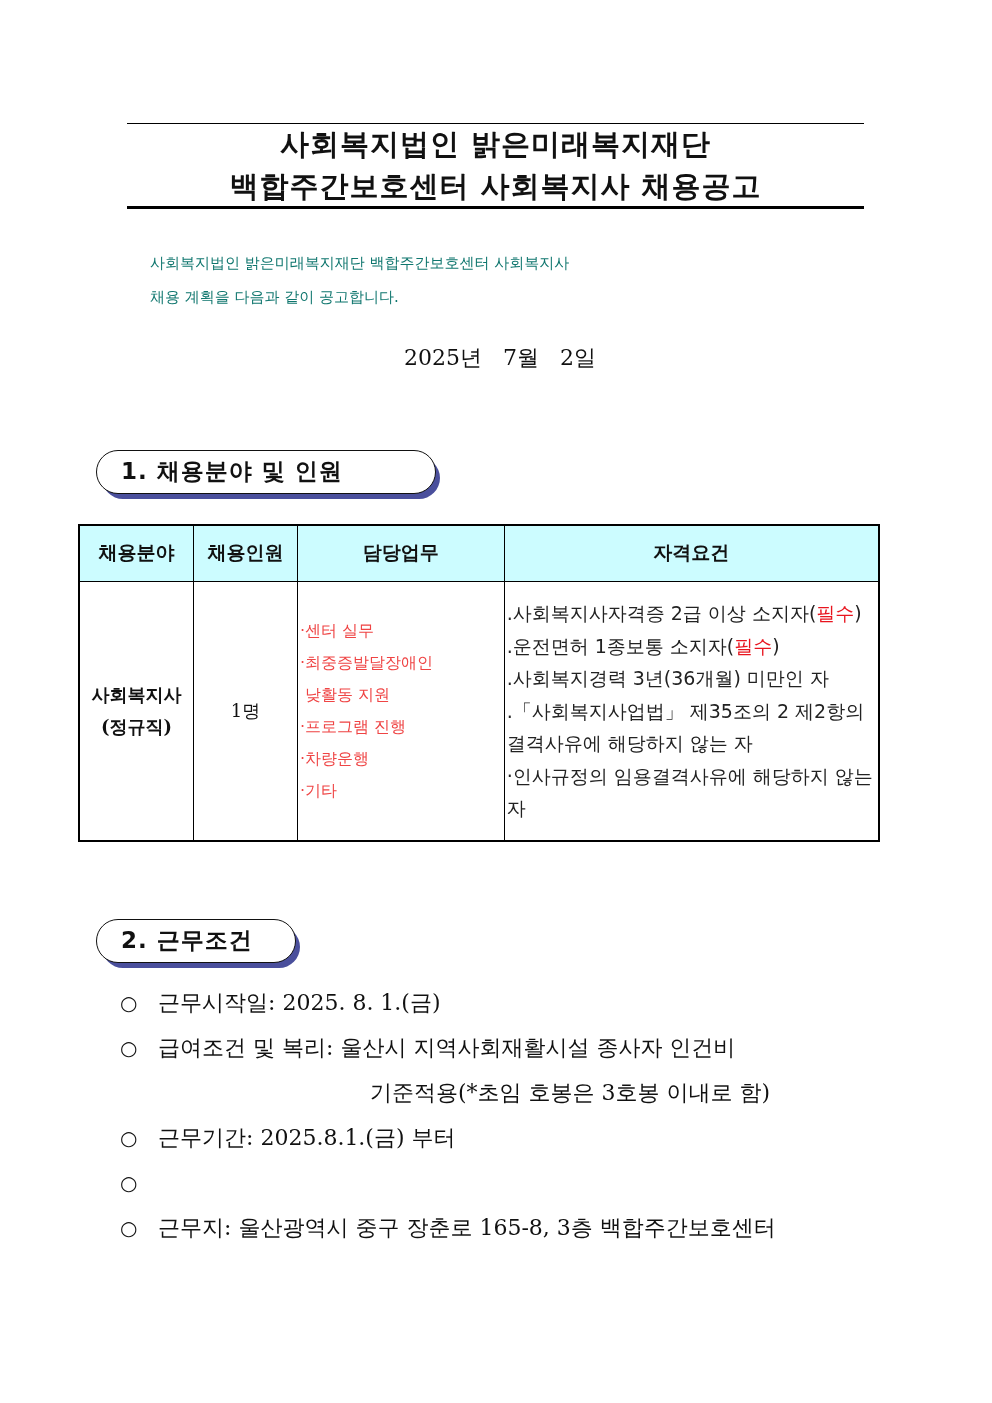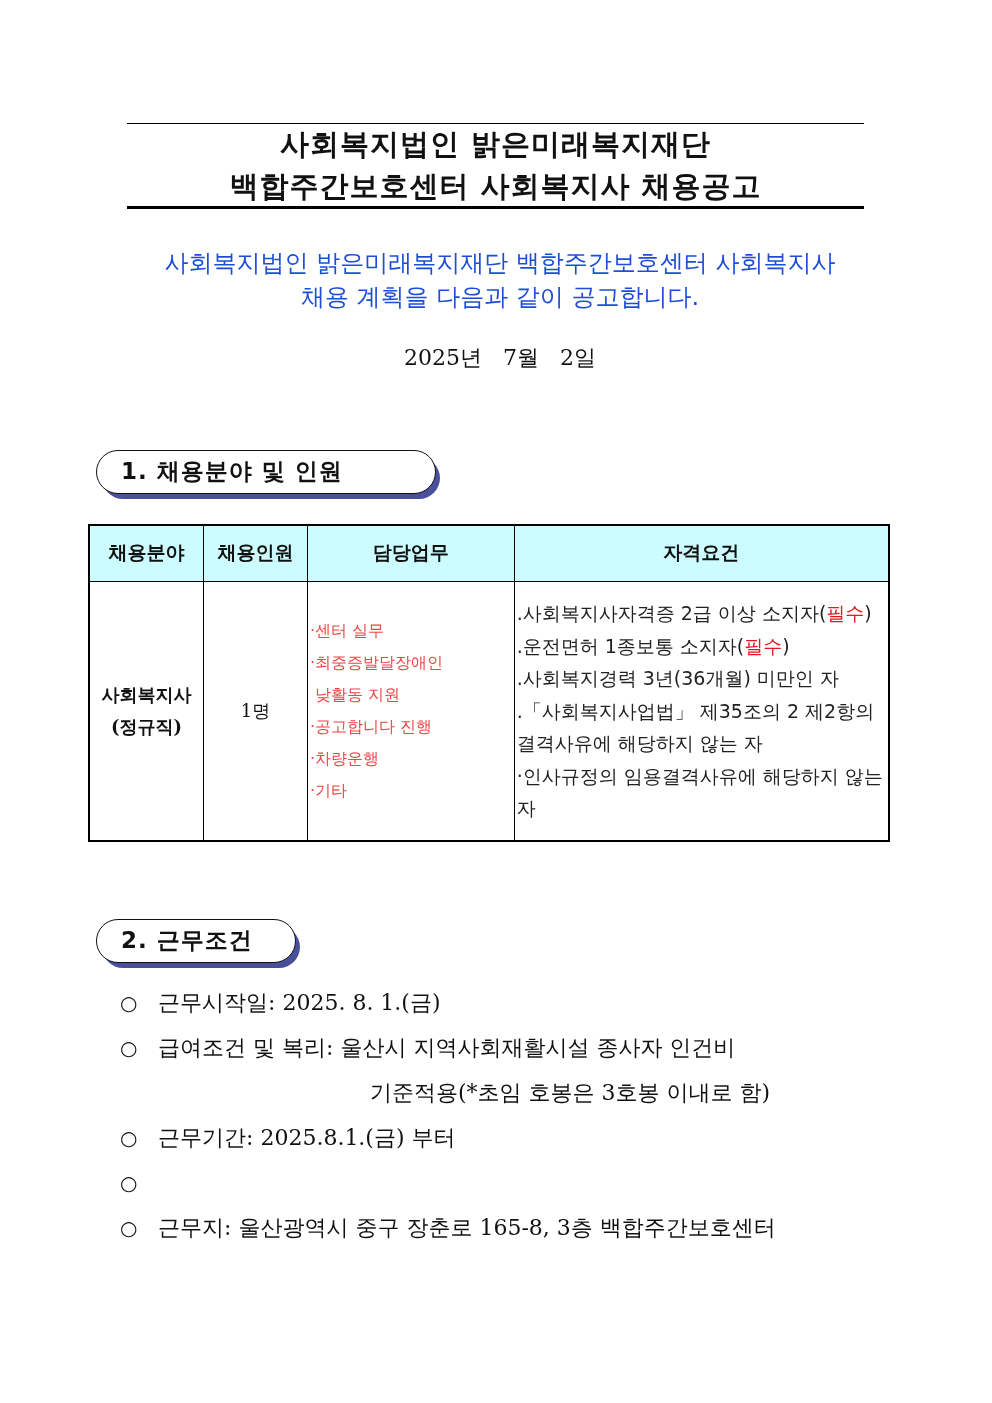--- a/index.html
+++ b/index.html
@@ -6,28 +6,28 @@
   html, body { width: 992px; height: 1403px; background: #ffffff; }
   body { position: relative; font-family: "DejaVu Sans", sans-serif; color: #111; overflow: hidden; }
 
   .title-block { position: absolute; left: 127px; top: 123px; width: 737px; }
   .title-topline { height: 1px; background: #000; width: 100%; }
   .title-line { text-align: center; font-weight: bold; font-size: 29px; letter-spacing: 1px; line-height: 40px; }
   .title-line.l1 { margin-top: 0px; }
   .title-line.l2 { margin-top: 2px; text-align: center; }
   .title-bottomline { height: 3px; background: #000; width: 100%; margin-top: 0px; }
 
-  .intro { position: absolute; left: 150px; top: 246px; width: 700px; text-align: center; font-size: 24px; line-height: 34px; color: #1d4ed8; }
+  .intro { position: absolute; left: 150px; top: 246px; width: 700px; font-size: 15px; line-height: 34px; color: #0f766e; }
   .date { position: absolute; left: 150px; top: 343px; width: 700px; text-align: center; font-family: "DejaVu Serif", serif; font-size: 22px; letter-spacing: 0px; word-spacing: 14px; }
 
   .section-badge { position: absolute; height: 44px; border: 1.5px solid #111; border-radius: 22px; background: #fff; font-weight: bold; font-size: 23px; line-height: 40px; padding-left: 24px; letter-spacing: 1px; box-shadow: 5px 6px 0 -1px #4a4f9c; }
   .badge1 { left: 96px; top: 450px; width: 340px; }
   .badge2 { left: 96px; top: 919px; width: 200px; }
 
-  table.recruit { position: absolute; left: 88px; top: 524px; width: 802px; border-collapse: collapse; font-family: "DejaVu Serif", serif; }
+  table.recruit { position: absolute; left: 78px; top: 524px; width: 802px; border-collapse: collapse; font-family: "DejaVu Serif", serif; }
   table.recruit td, table.recruit th { border: 1.5px solid #000; }
   table.recruit { border: 2.5px solid #000; }
   table.recruit th { background: #ccfcff; height: 56px; font-size: 19px; font-weight: bold; text-align: center; }
   table.recruit td { height: 260px; vertical-align: middle; font-size: 18px; }
   .col1 { width: 115px; }
   .col2 { width: 104px; }
   .col3 { width: 207px; }
   .col4 { width: 376px; }
   .td-field { text-align: center; font-weight: bold; line-height: 32px; border-radius: 23px; }
   .td-count { text-align: center; }
@@ -79,21 +79,21 @@
     <td class="td-field">
       <div>사회복지사</div>
       <div>(정규직)</div>
     </td>
     <td class="td-count">1명</td>
     <td>
       <ul class="duties">
         <li>·센터 실무</li>
         <li>·최중증발달장애인</li>
         <li style="white-space:pre;"> 낮활동 지원</li>
-        <li>·공고합니다 진행</li>
+        <li>·프로그램 진행</li>
         <li>·차량운행</li>
         <li>·기타</li>
       </ul>
     </td>
     <td>
       <ul class="quals">
         <li><span>.사회복지사자격증 2급 이상 소지자(</span><span class="req">필수</span><span>)</span></li>
         <li><span>.운전면허 1종보통 소지자(</span><span class="req">필수</span><span>)</span></li>
         <li>.사회복지경력 3년(36개월) 미만인 자</li>
         <li>.「사회복지사업법」 제35조의 2 제2항의 결격사유에 해당하지 않는 자</li>

